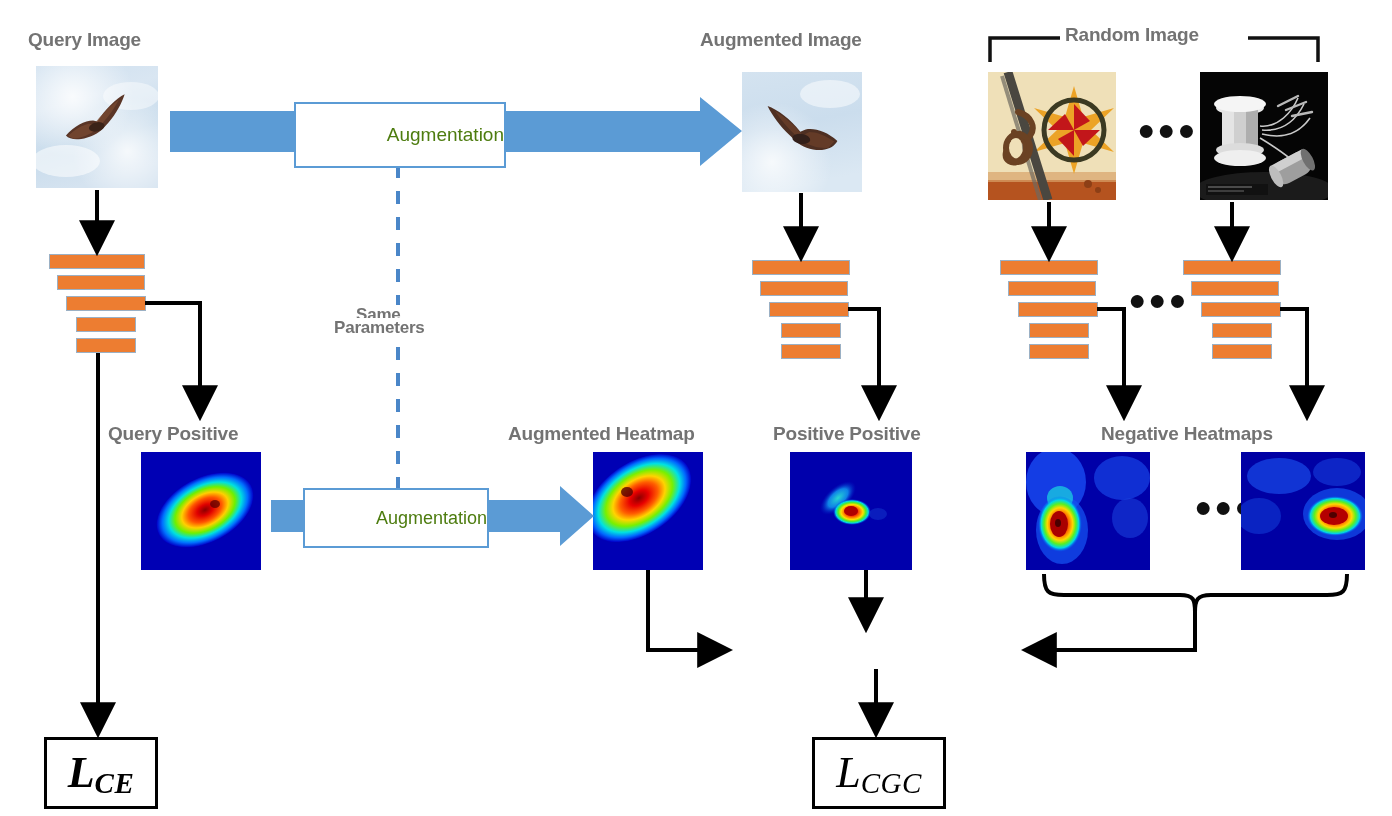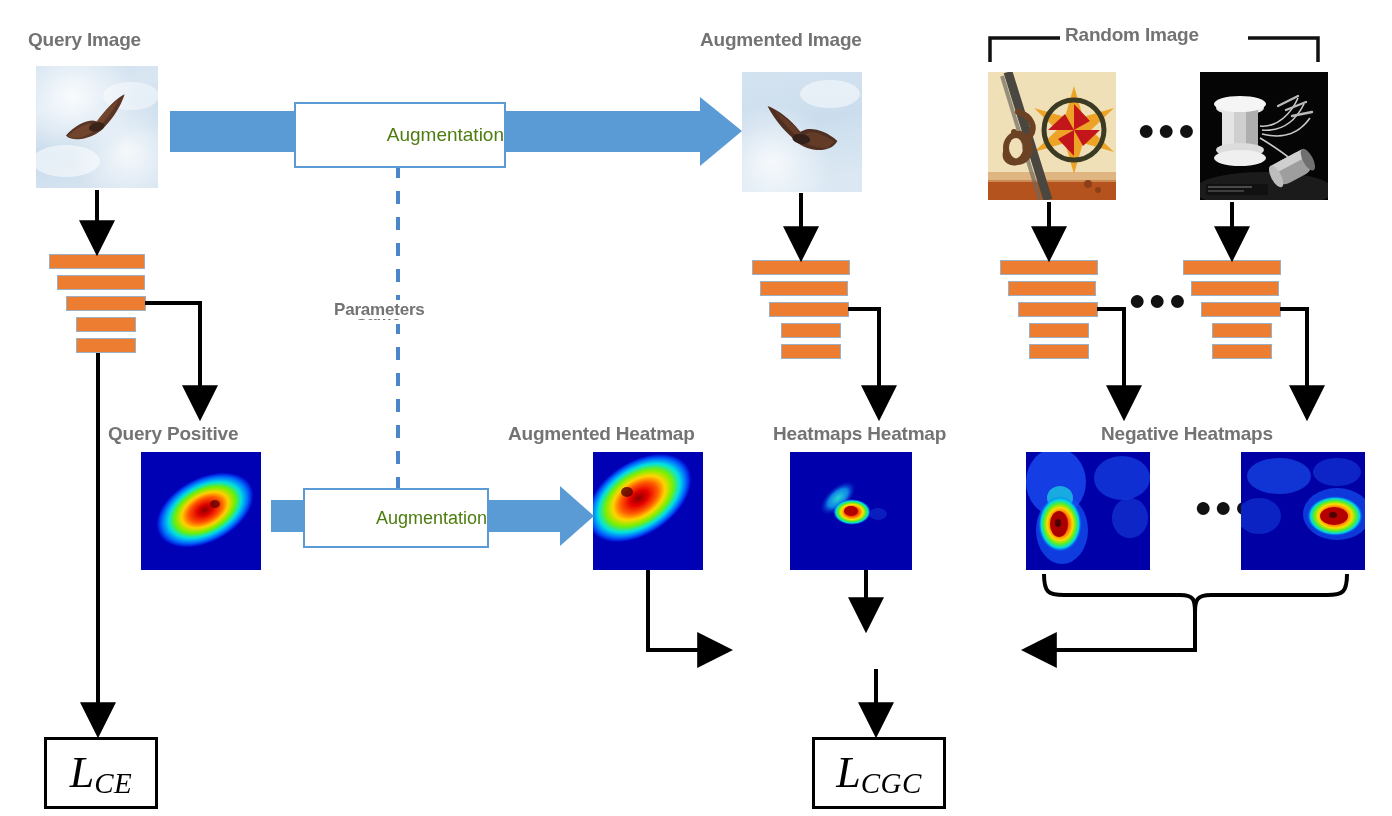--- a/index.html
+++ b/index.html
@@ -167,21 +167,21 @@
 
   <div class="augbox" style="left:294px;top:102px;width:208px;height:62px;font-size:19px;">
     <span>Augmentation</span>
   </div>
 
   <div class="augbox" style="left:303px;top:488px;width:182px;height:56px;font-size:18px;">
     <span>Augmentation</span>
   </div>
 
   <div class="lbl" style="left:352px;top:305px;font-size:17px;z-index:7;background:#fff;padding:1px 4px;">Same</div>
-  <div class="lbl" style="left:330px;top:300px;font-size:17px;z-index:7;background:#fff;padding:1px 4px;">Parameters</div>
+  <div class="lbl" style="left:330px;top:318px;font-size:17px;z-index:7;background:#fff;padding:1px 4px;">Parameters</div>
 
   <div>
     <div class="bar" style="left:49px;top:254px;width:96px;height:15px;"></div>
     <div class="bar" style="left:57px;top:275px;width:88px;height:15px;"></div>
     <div class="bar" style="left:66px;top:296px;width:80px;height:15px;"></div>
     <div class="bar" style="left:76px;top:317px;width:60px;height:15px;"></div>
     <div class="bar" style="left:76px;top:338px;width:60px;height:15px;"></div>
   </div>
 
   <div>
@@ -207,21 +207,21 @@
     <div class="bar" style="left:1212px;top:323px;width:60px;height:15px;"></div>
     <div class="bar" style="left:1212px;top:344px;width:60px;height:15px;"></div>
   </div>
 
   <div class="dots" style="left:1137px;top:115px;">●●●</div>
   <div class="dots" style="left:1128px;top:285px;">●●●</div>
   <div class="dots" style="left:1194px;top:492px;">●●●</div>
 
   <div class="lbl" style="left:108px;top:424px;">Query Positive</div>
   <div class="lbl" style="left:508px;top:424px;">Augmented Heatmap</div>
-  <div class="lbl" style="left:773px;top:424px;">Heatmaps Heatmap</div>
+  <div class="lbl" style="left:773px;top:424px;">Positive Positive</div>
   <div class="lbl" style="left:1101px;top:424px;">Negative Heatmaps</div>
 
   <div class="hm" style="left:141px;top:452px;width:120px;height:118px;">
     <svg width="120" height="118" viewBox="0 0 120 118">
       <defs>
         <radialGradient id="jetA" cx="0.5" cy="0.5" r="0.5">
           <stop offset="0%" stop-color="#8a0000"></stop>
           <stop offset="16%" stop-color="#e00000"></stop>
           <stop offset="34%" stop-color="#ff5500"></stop>
           <stop offset="48%" stop-color="#ffd000"></stop>
@@ -332,21 +332,21 @@
       <ellipse cx="96" cy="20" rx="24" ry="14" fill="#1a4ae8" opacity=".5"></ellipse>
       <ellipse cx="18" cy="64" rx="22" ry="18" fill="#1446e0" opacity=".5"></ellipse>
       <ellipse cx="96" cy="62" rx="34" ry="26" fill="#1450f0" opacity=".7"></ellipse>
       <ellipse cx="94" cy="64" rx="28" ry="20" fill="url(#jetE)"></ellipse>
       <ellipse cx="93" cy="64" rx="14" ry="9" fill="#b40000"></ellipse>
       <ellipse cx="92" cy="63" rx="4" ry="3" fill="#4e0000"></ellipse>
     </svg>
   </div>
 
 
-  <div class="lossbox" style="left:44px;top:737px;width:108px;height:66px;">
+  <div class="lossbox" style="left:44px;top:737px;width:108px;height:66px;font-weight:bold;">
     <span class="tex">
       <span>L</span><sub>CE</sub>
     </span>
   </div>
 
   <div class="lossbox" style="left:812px;top:737px;width:128px;height:66px;">
     <span class="tex">
       <span>L</span><sub>CGC</sub>
     </span>
   </div>

